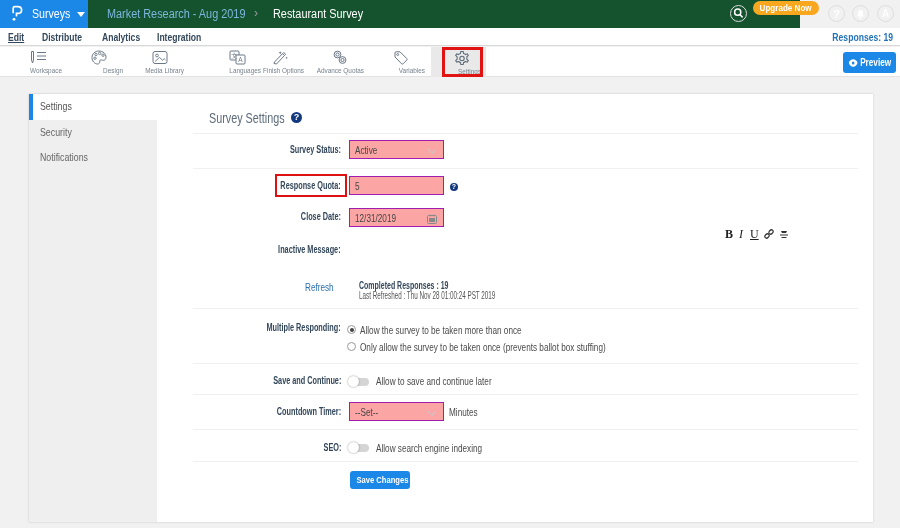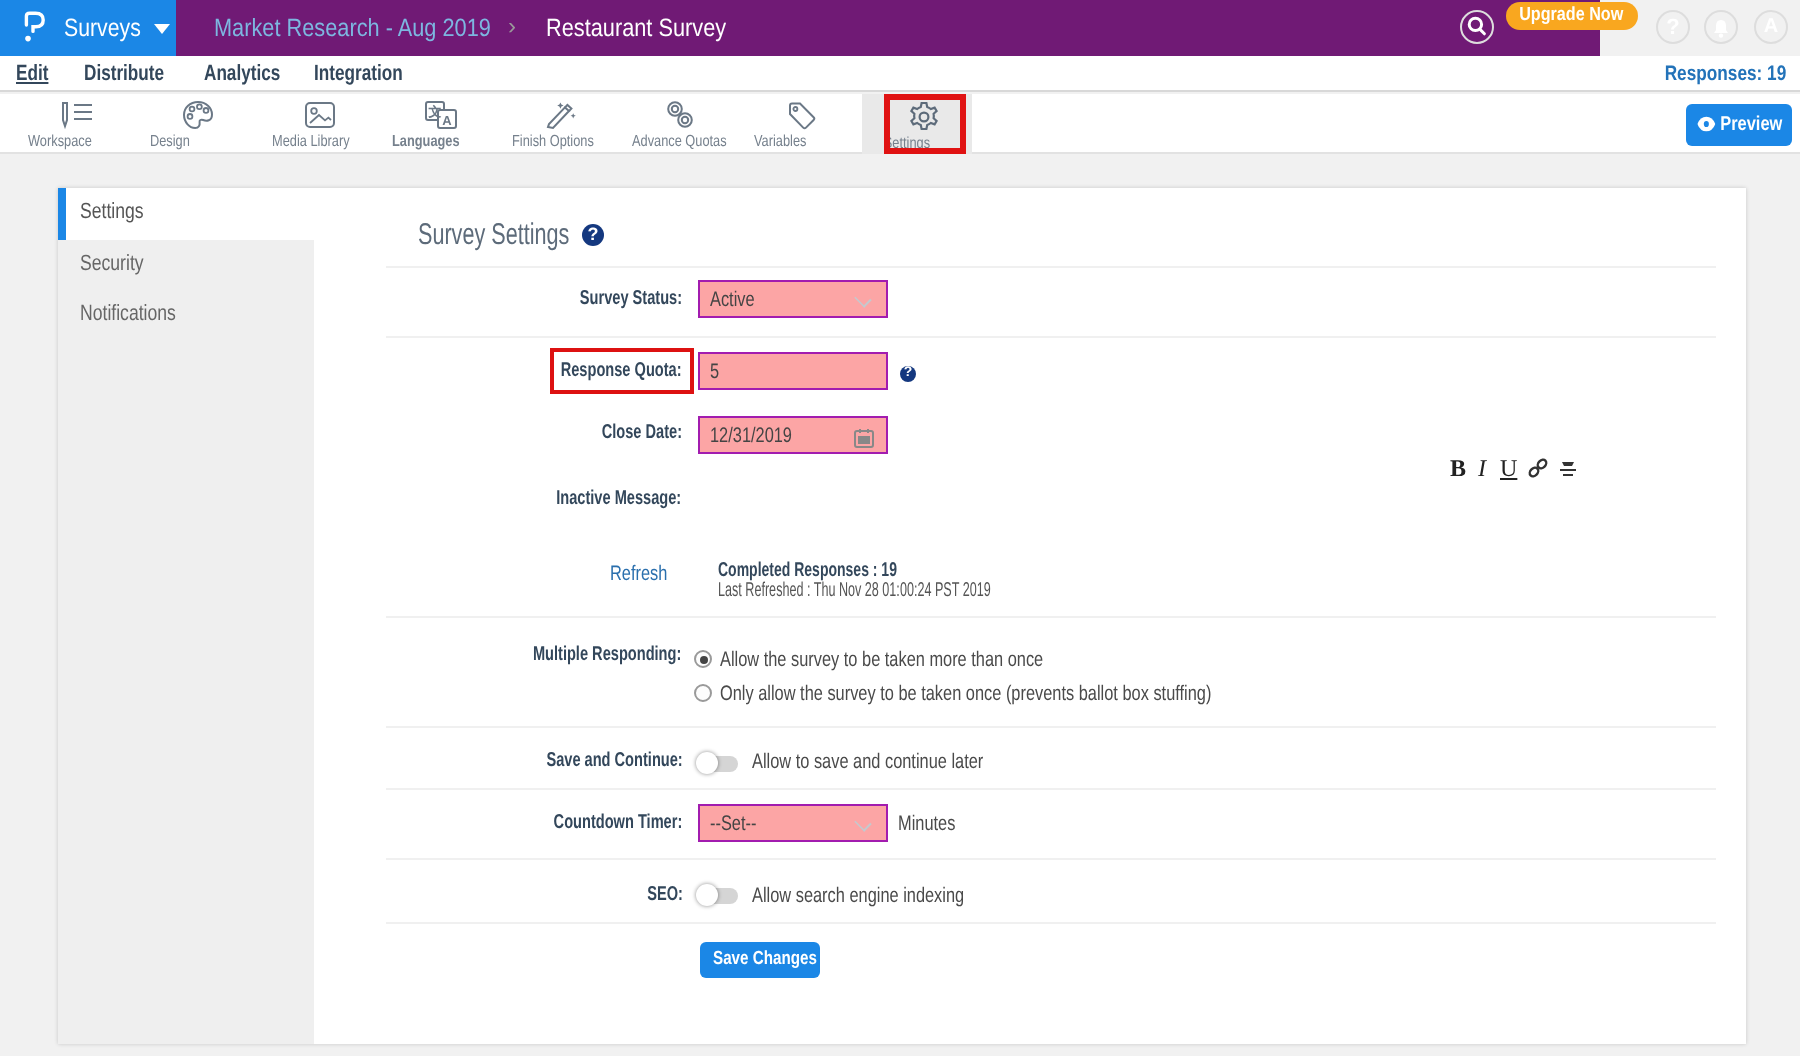--- a/index.html
+++ b/index.html
@@ -1,20 +1,20 @@
 <!DOCTYPE html>
 <html><head>
 <meta charset="utf-8">
 <style>
 * { margin:0; padding:0; box-sizing:border-box; }
 html,body { width:900px; height:528px; overflow:hidden; background:#f1f1f1;
   font-family:"Liberation Sans", sans-serif; }
 .cond { transform:scaleX(.78); transform-origin:0 50%; display:inline-block; white-space:nowrap; }
 
-.topbar { position:absolute; left:0; top:0; width:800px; height:28px; background:#701a75; }
+.topbar { position:absolute; left:0; top:0; width:800px; height:28px; background:#14532d; }
 .logo { position:absolute; left:0; top:0; width:88px; height:28px; background:#1b87e6; }
 .logo svg { position:absolute; left:9px; top:3px; }
 .logo .t { position:absolute; left:32px; top:7px; color:#fff; font-size:12.5px;
   transform:scaleX(.85); transform-origin:0 50%; }
 .logo .caret { position:absolute; left:77px; top:12px; width:0; height:0;
   border-left:4px solid transparent; border-right:4px solid transparent; border-top:5px solid #fff; }
 .crumb1 { position:absolute; left:107px; top:7px; font-size:12.5px; color:#7db7e0;
   transform:scaleX(.87); transform-origin:0 50%; white-space:nowrap; }
 .crumb-sep { position:absolute; left:254px; top:6px; font-size:12px; color:#9a9a9a; }
 .crumb2 { position:absolute; left:273px; top:7px; font-size:12.5px; color:#fff;
@@ -27,21 +27,21 @@
 
 .tabs { position:absolute; left:0; top:28px; width:900px; height:18px; background:#fff;
   border-bottom:1px solid #d8d8d8; }
 .tabs a { position:absolute; top:3px; font-size:11px; color:#33475b; text-decoration:none;
   font-weight:bold; transform:scaleX(.78); transform-origin:0 50%; white-space:nowrap; }
 .resp { position:absolute; right:7px; top:3px; font-size:10.5px; color:#2373b9; font-weight:bold;
   transform:scaleX(.82); transform-origin:100% 50%; }
 
 .toolbar { position:absolute; left:0; top:47px; width:900px; height:30px; background:#fff;
   border-bottom:1px solid #e2e2e2; }
-.titem { position:absolute; top:0; width:60px; height:30px; text-align:left; }
+.titem { position:absolute; top:0; width:60px; height:30px; text-align:right; }
 .titem svg { display:block; margin:3px auto 0; }
 .titem .lb { font-size:8px; color:#76818d; display:block; margin-top:1px; white-space:nowrap;
   transform:scaleX(.8); transform-origin:50% 50%; }
 .titem.active { background:#e9e9e9; width:55px; padding-left:6px; }
 .redbox1 { position:absolute; left:442px; top:0px; width:41px; height:30px;
   border:3px solid #e01212; z-index:5; }
 .urlbox { position:absolute; left:667px; top:5px; width:169px; height:21px; background:#f1f1f1;
   border:1px solid #c9c9c9; border-radius:3px; font-size:10px; color:#333; line-height:19px;
   padding-left:5px; }
 .urlbox .pen { position:absolute; right:5px; top:4px; }
@@ -148,21 +148,21 @@
     <span class="lb">Design</span>
   </div>
   <div class="titem" style="left:130px;">
     <svg width="16" height="15" viewBox="0 0 16 15">
       <rect x="1" y="1.5" width="14" height="12" rx="2" fill="none" stroke="#6b7886" stroke-width="1"></rect>
       <circle cx="5" cy="5.5" r="1.4" fill="none" stroke="#6b7886" stroke-width="0.9"></circle>
       <path d="M3 11.5 L7.5 7.5 L10.5 10.2 L12.2 8.8 L13.5 10" fill="none" stroke="#6b7886" stroke-width="0.9"></path>
     </svg>
     <span class="lb">Media Library</span>
   </div>
-  <div class="titem" style="left:190px;font-weight:bold;">
+  <div class="titem" style="left:207px;">
     <svg width="17" height="15" viewBox="0 0 17 15">
       <rect x="1" y="1" width="9" height="9" rx="1" fill="none" stroke="#6b7886" stroke-width="1"></rect>
       <rect x="7" y="5" width="9" height="9" rx="1" fill="#fff" stroke="#6b7886" stroke-width="1"></rect>
       <text x="5.5" y="8" font-size="6.5" fill="#6b7886" text-anchor="middle">文</text>
       <text x="11.5" y="12.3" font-size="6.5" fill="#6b7886" text-anchor="middle">A</text>
     </svg>
     <span class="lb">Languages</span>
   </div>
   <div class="titem" style="left:250px;">
     <svg width="17" height="15" viewBox="0 0 17 15">

